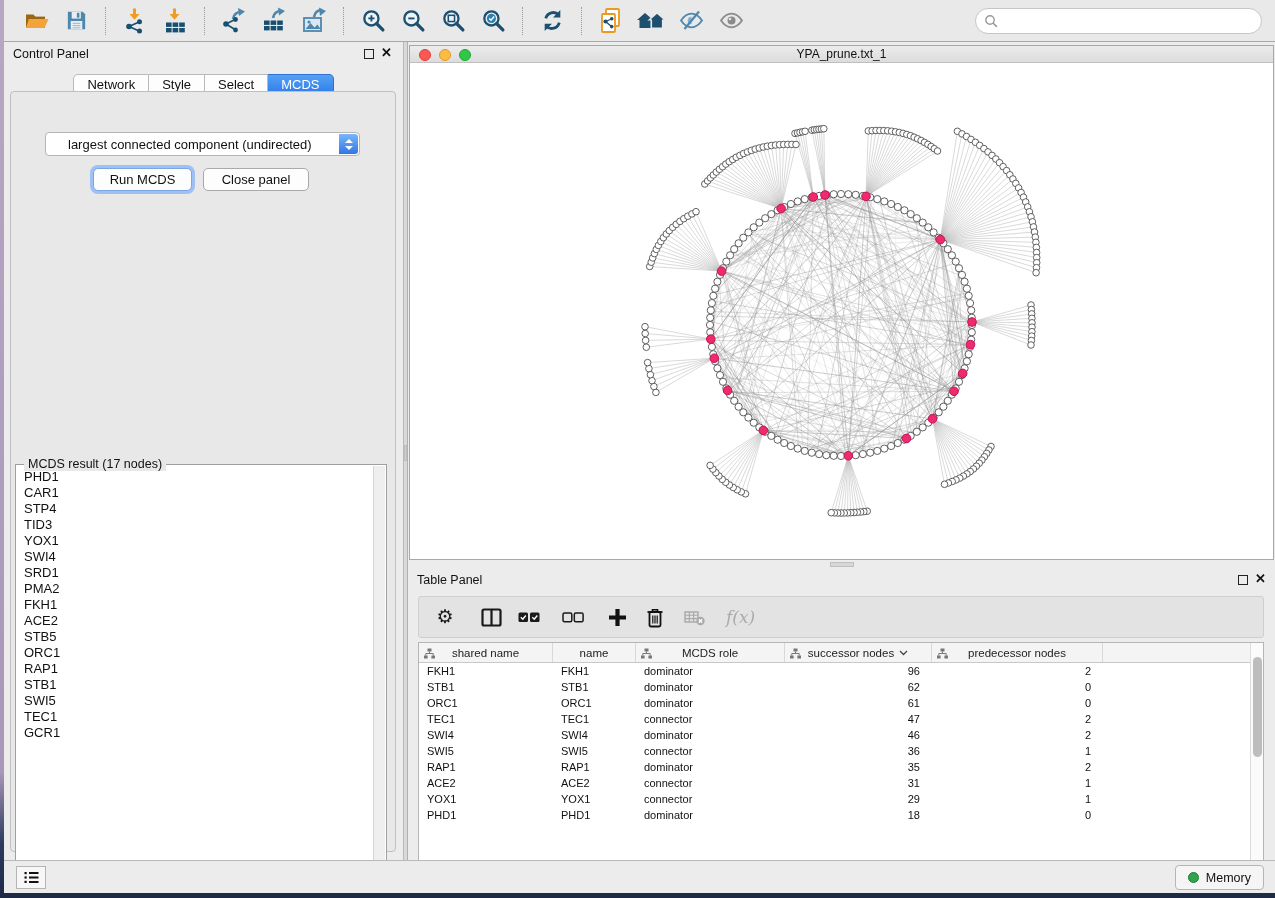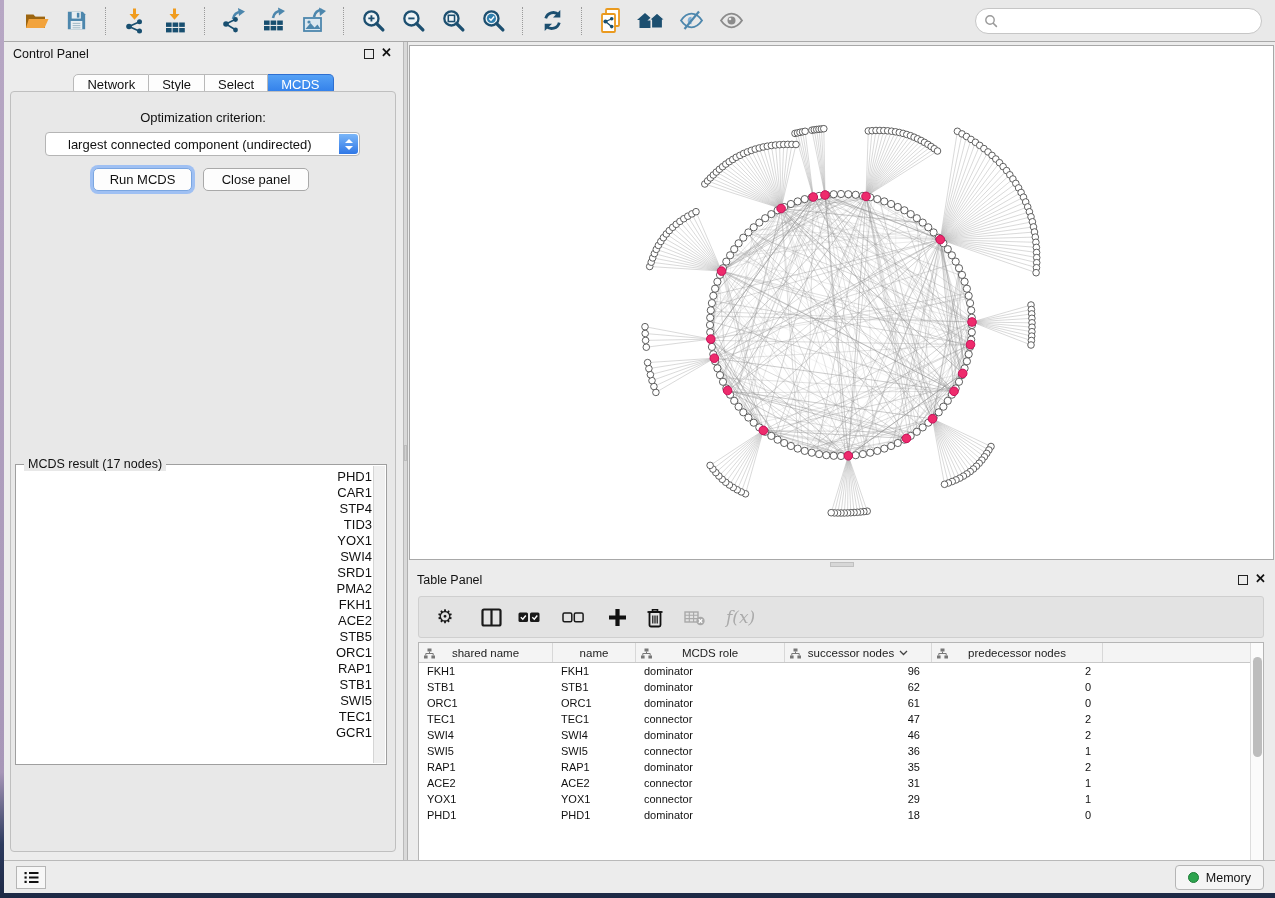--- a/index.html
+++ b/index.html
@@ -66,22 +66,22 @@
   .select-stepper i { width:0; height:0; border-left:4px solid transparent; border-right:4px solid transparent; }
   .select-stepper .up { border-bottom:4.5px solid #fff; }
   .select-stepper .dn { border-top:4.5px solid #fff; }
   .cp-btn {
     position:absolute; top:76px; height:23px; background:#fdfdfd; border:1px solid #a9a9a9;
     border-radius:5px; font-size:13px; font-family:"Liberation Sans",sans-serif; color:#111; cursor:default;
   }
   .cp-btn.run { left:82px; width:99px; box-shadow:0 0 0 3px rgba(110,165,250,.6); border-color:#7ba6e0; }
   .cp-btn.closep { left:192px; width:106px; }
   .result-box {
-    position:absolute; left:4px; top:372px; width:372px; height:301px;
-    border:1px solid #9f9f9f; background:#fff;text-align:right;
+    position:absolute; left:4px; top:372px; width:372px; height:428px;
+    border:1px solid #9f9f9f; background:#fff;
   }
   .result-legend {
     position:absolute; top:-8px; left:8px; background:#e8e8e8; padding:0 4px;
     font-size:12.5px; color:#111;
   }
   .result-list { position:absolute; left:1px; top:4px; right:14px; bottom:1px; overflow:hidden; }
   .mcds-item { font-size:13px; line-height:16px; padding-left:7px; color:#111; }
   .result-scroll { position:absolute; right:1px; top:1px; bottom:1px; width:12px; background:#efefef; border-left:1px solid #d5d5d5; }
   
   .net-frame { position:absolute; left:1px; right:1px; top:3px; height:515px; border:1px solid #a8a8a8; background:#fff; }
@@ -289,21 +289,20 @@
         <span class="mini-float" style="right:29px"></span>
         <span class="mini-close" style="right:11px">✕</span>
       </div>
       <div class="cp-tabs" id="cp-tabs">
           <div class="cp-tab">Network</div>
           <div class="cp-tab">Style</div>
           <div class="cp-tab">Select</div>
           <div class="cp-tab active">MCDS</div>
         </div>
       <div class="cp-content">
-        <div class="opt-label">Optimization criterion:</div>
         <div class="criterion-select">
           <span>largest connected component (undirected)</span>
           <span class="select-stepper">
               <i class="up"></i>
               <i class="dn"></i>
             </span>
         </div>
         <button class="cp-btn run">Run MCDS</button>
         <button class="cp-btn closep">Close panel</button>
         <div class="result-box">
@@ -332,20 +331,26 @@
       </div>
     </div>
 
     <div class="v-splitter">
         <div class="handle"></div>
       </div>
 
     <div class="right">
 
       <div class="net-frame">
+        <div class="net-titlebar">
+          <span class="traffic t-red"></span>
+          <span class="traffic t-yel"></span>
+          <span class="traffic t-grn"></span>
+          <span class="net-title">YPA_prune.txt_1</span>
+        </div>
         <div class="net-canvas">
           <svg id="network-svg" width="865" height="498" viewBox="0 0 865 498">
               <g>
                 <line x1="371.1" y1="145.5" x2="300.1" y2="256.6" stroke="#909090" stroke-width="0.7" opacity="0.3862016927683726"></line>
                 <line x1="371.1" y1="145.5" x2="356.4" y2="154.3" stroke="#909090" stroke-width="0.7" opacity="0.4583211801480502"></line>
                 <line x1="371.1" y1="145.5" x2="513.2" y2="160.0" stroke="#909090" stroke-width="0.7" opacity="0.4992630826076493"></line>
                 <line x1="371.1" y1="145.5" x2="552.6" y2="213.2" stroke="#909090" stroke-width="0.7" opacity="0.421449823025614"></line>
                 <line x1="371.1" y1="145.5" x2="302.2" y2="286.0" stroke="#909090" stroke-width="0.7" opacity="0.30406411811709405"></line>
                 <line x1="371.1" y1="145.5" x2="559.6" y2="237.1" stroke="#909090" stroke-width="0.7" opacity="0.45776784056797626"></line>
                 <line x1="371.1" y1="145.5" x2="400.8" y2="134.5" stroke="#909090" stroke-width="0.7" opacity="0.5231958345510066"></line>

